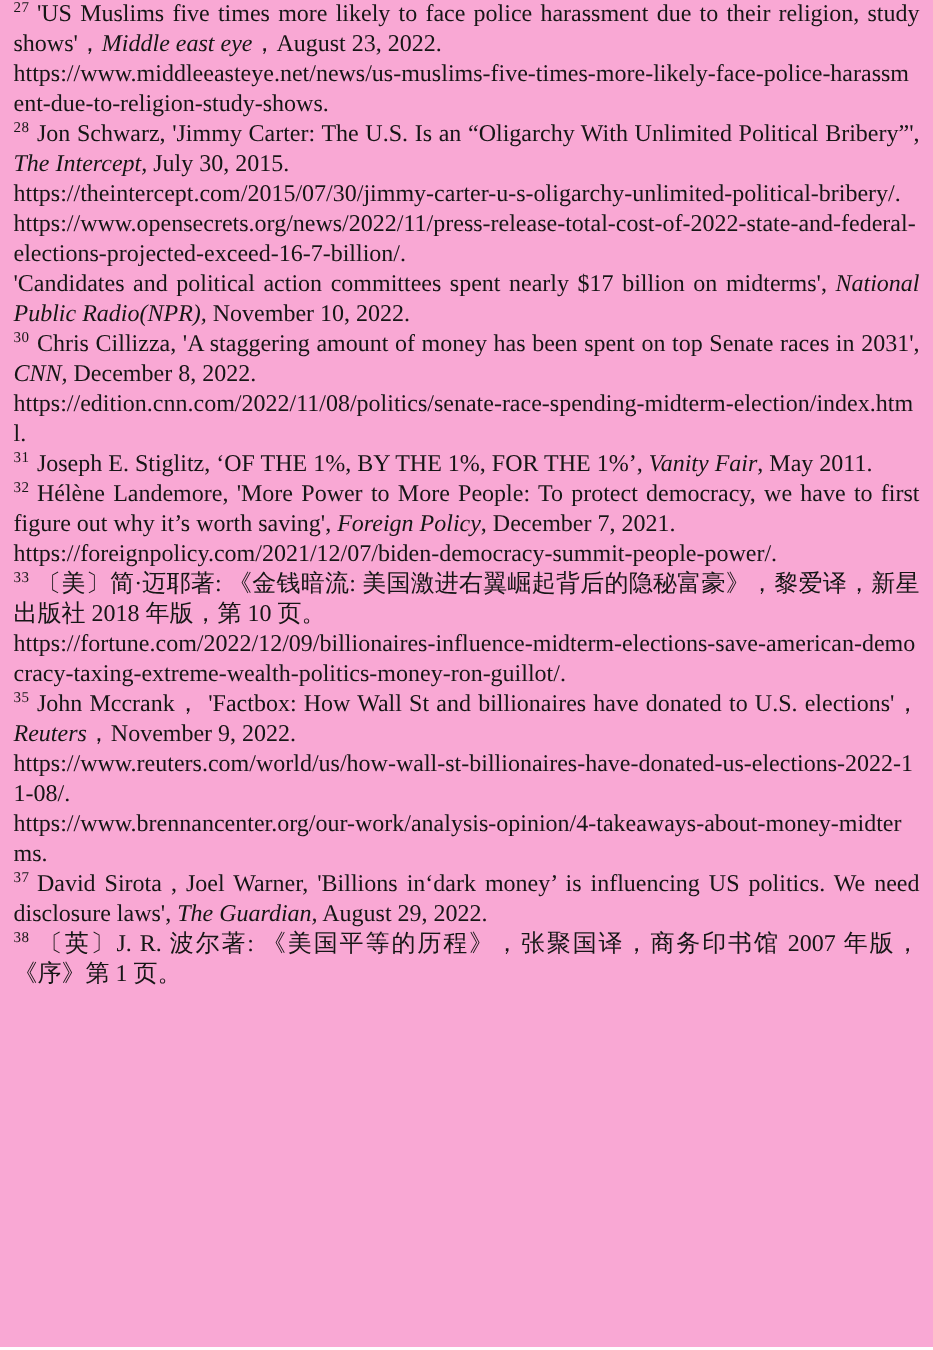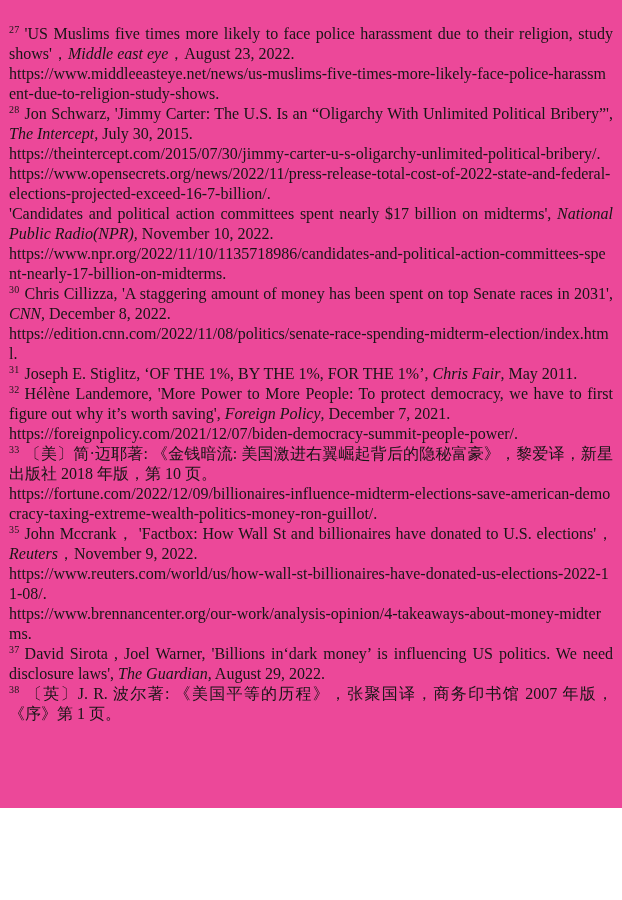--- a/index.html
+++ b/index.html
@@ -2,24 +2,24 @@
 <html><head>
 <meta charset="utf-8">
 <style>
   html, body {
     margin: 0;
     padding: 0;
     background: #ffffff;
   }
   .page {
     width: 622px;
-    height: 808px;
+    height: 898px;
     box-sizing: border-box;
-    background: #ec4899;
-    padding: 24px 9px 0 9px;
+    background: #f9a8d4;
+    padding: 0 9px 0 9px;
     overflow: hidden;
     font-family: "Liberation Serif", "DejaVu Serif", serif;
     font-size: 16px;
     line-height: 20px;
     color: #161616;
     text-align: justify;
   }
   .footnote {
     margin: 0;
   }
@@ -49,28 +49,27 @@
         <div class="block text"><sup class="fn-num">27</sup><span>'US Muslims five times more likely to face police harassment due to their religion, study shows'，</span><span class="italic">Middle east eye</span><span>，August 23, 2022.</span></div>
         <div class="block url"><span>https://www.middleeasteye.net/news/us-muslims-five-times-more-likely-face-police-harassment-due-to-religion-study-shows.</span></div>
       </div>
       <div class="footnote">
         <div class="block text"><sup class="fn-num">28</sup><span>Jon Schwarz, 'Jimmy Carter: The U.S. Is an “Oligarchy With Unlimited Political Bribery”', </span><span class="italic">The Intercept,</span><span> July 30, 2015.</span></div>
         <div class="block url"><span>https://theintercept.com/2015/07/30/jimmy-carter-u-s-oligarchy-unlimited-political-bribery/.</span></div>
       </div>
       <div class="footnote">
         <div class="block url"><span>https://www.opensecrets.org/news/2022/11/press-release-total-cost-of-2022-state-and-federal-elections-projected-exceed-16-7-billion/.</span></div>
         <div class="block text"><span>'Candidates and political action committees spent nearly $17 billion on midterms', </span><span class="italic">National Public Radio(NPR),</span><span> November 10, 2022.</span></div>
-        <div class="block url"><span>https://www.npr.org/2022/11/10/1135718986/candidates-and-political-action-committees-spent-nearly-17-billion-on-midterms.</span></div>
       </div>
       <div class="footnote">
         <div class="block text"><sup class="fn-num">30</sup><span>Chris Cillizza, 'A staggering amount of money has been spent on top Senate races in 2031', </span><span class="italic">CNN,</span><span> December 8, 2022.</span></div>
         <div class="block url"><span>https://edition.cnn.com/2022/11/08/politics/senate-race-spending-midterm-election/index.html.</span></div>
       </div>
       <div class="footnote">
-        <div class="block text"><sup class="fn-num">31</sup><span>Joseph E. Stiglitz, ‘OF THE 1%, BY THE 1%, FOR THE 1%’, </span><span class="italic">Chris Fair</span><span>, May 2011.</span></div>
+        <div class="block text"><sup class="fn-num">31</sup><span>Joseph E. Stiglitz, ‘OF THE 1%, BY THE 1%, FOR THE 1%’, </span><span class="italic">Vanity Fair</span><span>, May 2011.</span></div>
       </div>
       <div class="footnote">
         <div class="block text"><sup class="fn-num">32</sup><span>Hélène Landemore, 'More Power to More People: To protect democracy, we have to first figure out why it’s worth saving', </span><span class="italic">Foreign Policy</span><span>, December 7, 2021.</span></div>
         <div class="block url"><span>https://foreignpolicy.com/2021/12/07/biden-democracy-summit-people-power/.</span></div>
       </div>
       <div class="footnote">
         <div class="block text"><sup class="fn-num">33</sup><span>〔美〕简·迈耶著: 《金钱暗流: 美国激进右翼崛起背后的隐秘富豪》，黎爱译，新星出版社 2018 年版，第 10 页。</span></div>
       </div>
       <div class="footnote">
         <div class="block url"><span>https://fortune.com/2022/12/09/billionaires-influence-midterm-elections-save-american-democracy-taxing-extreme-wealth-politics-money-ron-guillot/.</span></div>

